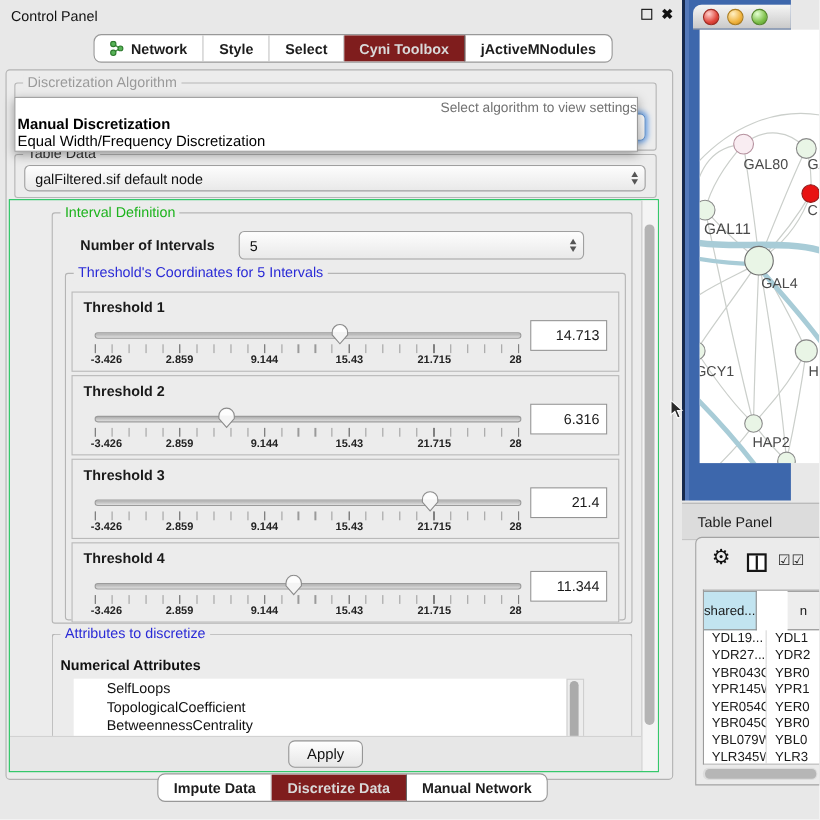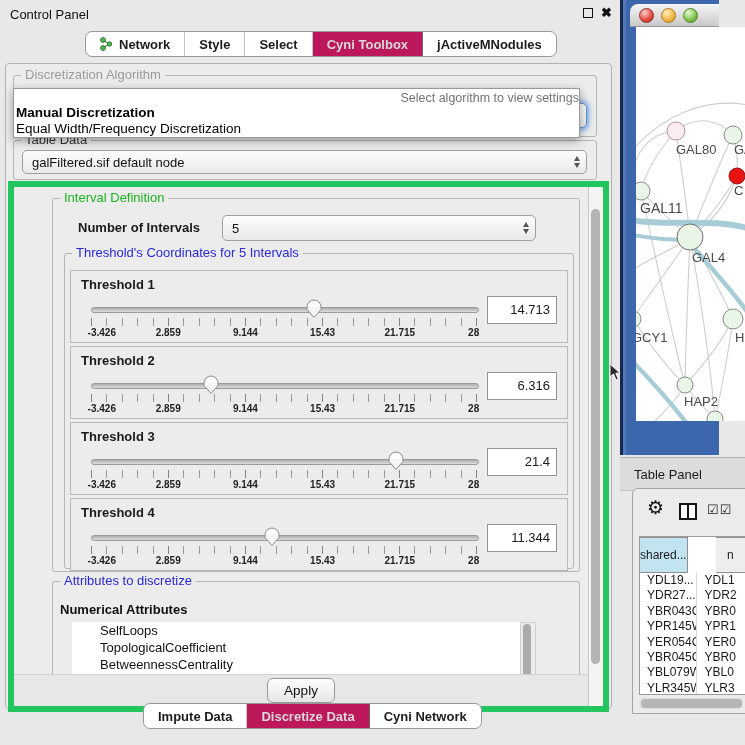--- a/index.html
+++ b/index.html
@@ -12,21 +12,21 @@
   .win-icons{position:absolute;right:8px;top:7px;display:flex;gap:8px;align-items:center;}
   .float-icon{width:8px;height:8px;border:1.5px solid #111;display:inline-block;}
   .close-icon{font-size:13px;font-weight:bold;color:#111;line-height:12px;}
 
   
   .seg-bar{position:absolute;display:flex;background:#fff;border:1px solid #989898;
            border-radius:7px;overflow:hidden;height:24px;}
   .seg{display:flex;align-items:center;justify-content:center;padding:0 14px;
        font-size:13px;font-weight:bold;color:#1c1c1c;border-right:1px solid #c4c4c4;cursor:default;}
   .seg:last-child{border-right:none;}
-  .seg.sel{background:#be185d;color:#d9d9d9;border-right:1px solid #666;justify-content:flex-end;}
+  .seg.sel{background:#7f1d1d;color:#d9d9d9;border-right:1px solid #666;justify-content:flex-end;}
   .net-ico{width:13px;height:14px;margin-right:6px;}
 
   .content-panel{position:absolute;left:5px;top:63px;width:605px;height:644px;
                  background:#ececec;border:1px solid #b2b2b2;border-radius:4px;}
 
   
   .group{position:absolute;border:1px solid #b5b5b5;border-radius:3px;}
   .gtitle{position:absolute;top:-9px;left:7px;background:#ececec;padding:0 4px;font-size:13px;}
   .t-gray{color:#9a9a9a;} .t-dark{color:#333;} .t-green{color:#1db31d;} .t-blue{color:#2a2ad6;}
 
@@ -41,21 +41,21 @@
 
   
   .popup{position:absolute;left:13px;top:88px;width:565px;height:48px;background:#fff;
          border:1px solid #9a9a9a;box-shadow:0 3px 9px rgba(0,0,0,.35);z-index:6;}
   .popup-prompt{text-align:right;color:#737373;font-size:12.5px;padding-top:2px;}
   .popup-item{padding:0 2px;font-size:13.5px;line-height:16px;color:#000;}
   .popup-item.b{font-weight:bold;}
 
   
   .viewport{position:absolute;left:8px;top:181px;width:589px;height:519px;
-            border:6px solid #22c55e;background:#ececec;overflow:hidden;}
+            border:1px solid #22c55e;background:#ececec;overflow:hidden;}
   .vscroll{position:absolute;right:0;top:0;bottom:0;width:14px;background:#f4f4f4;border-left:1px solid #c9c9c9;}
   .vthumb{position:absolute;left:2px;width:9px;border-radius:5px;background:#b4b4b4;}
 
   
   .thr-panel{position:relative;width:496px;height:71px;margin:0 0 3px 5px;
              background:#ececec;border:1px solid #b9b9b9;}
   .thr-label{position:absolute;left:10px;top:6px;font-weight:bold;font-size:13px;}
   .slider{position:absolute;left:20px;top:30px;width:386px;height:38px;}
   .track{position:absolute;left:0;top:6px;width:386px;height:4px;border-radius:3px;
          background:linear-gradient(#aeaeae,#dedede);border:1px solid #9b9b9b;}
@@ -68,21 +68,21 @@
   .tick-labels{position:absolute;left:0;top:26px;width:386px;height:12px;}
   .tick-label{position:absolute;transform:translateX(-50%);font-size:10px;font-weight:bold;color:#222;white-space:nowrap;}
   .tick-label.first{transform:translateX(-12%);}
   .tick-label.last{transform:translateX(-80%);}
   .thr-value{position:absolute;right:10px;top:25px;width:62px;height:26px;background:#fff;
              border:1px solid #949494;text-align:right;line-height:26px;padding-right:6px;font-size:13px;}
 
   
   .attr-header{position:absolute;left:7px;top:20px;font-weight:bold;font-size:13px;color:#111;}
   .attr-list{position:absolute;left:19px;top:40px;width:448px;height:62px;background:#fff;overflow:hidden;}
-  .attr-item{padding-left:28px;font-size:13px;line-height:17px;color:#111;}
+  .attr-item{padding-left:16px;font-size:13px;line-height:17px;color:#111;margin-left:14px;}
   .attr-vscroll{position:absolute;left:467px;top:40px;width:14px;height:62px;background:#ededed;border:1px solid #cfcfcf;}
   .attr-vthumb{position:absolute;left:2px;top:1px;width:8px;height:58px;border-radius:4px;background:#ababab;}
 
   .apply-bar{position:absolute;left:0;top:487px;width:574px;height:31px;background:#e7e7e7;
              border-top:1px solid #d2d2d2;z-index:3;display:flex;align-items:center;justify-content:center;}
   .apply-btn{width:66px;height:23px;background:linear-gradient(#fefefe,#e6e6e6);
              border:1px solid #979797;border-radius:6px;font-size:13.5px;color:#111;
              display:flex;align-items:center;justify-content:center;}
 
   
@@ -326,21 +326,21 @@
     </div>
 
     <div class="seg-bar" style="left:143px;top:703px;z-index:5;">
       <div class="seg">
           <span>Impute Data</span>
         </div>
       <div class="seg sel">
           <span>Discretize Data</span>
         </div>
       <div class="seg">
-          <span>Cyni Network</span>
+          <span>Manual Network</span>
         </div>
     </div>
   </div>
 
   <div class="right-panel">
     <div class="net-frame">
       <div class="mac-bar">
         <span class="dot r"></span>
         <span class="dot y"></span>
         <span class="dot g"></span>

